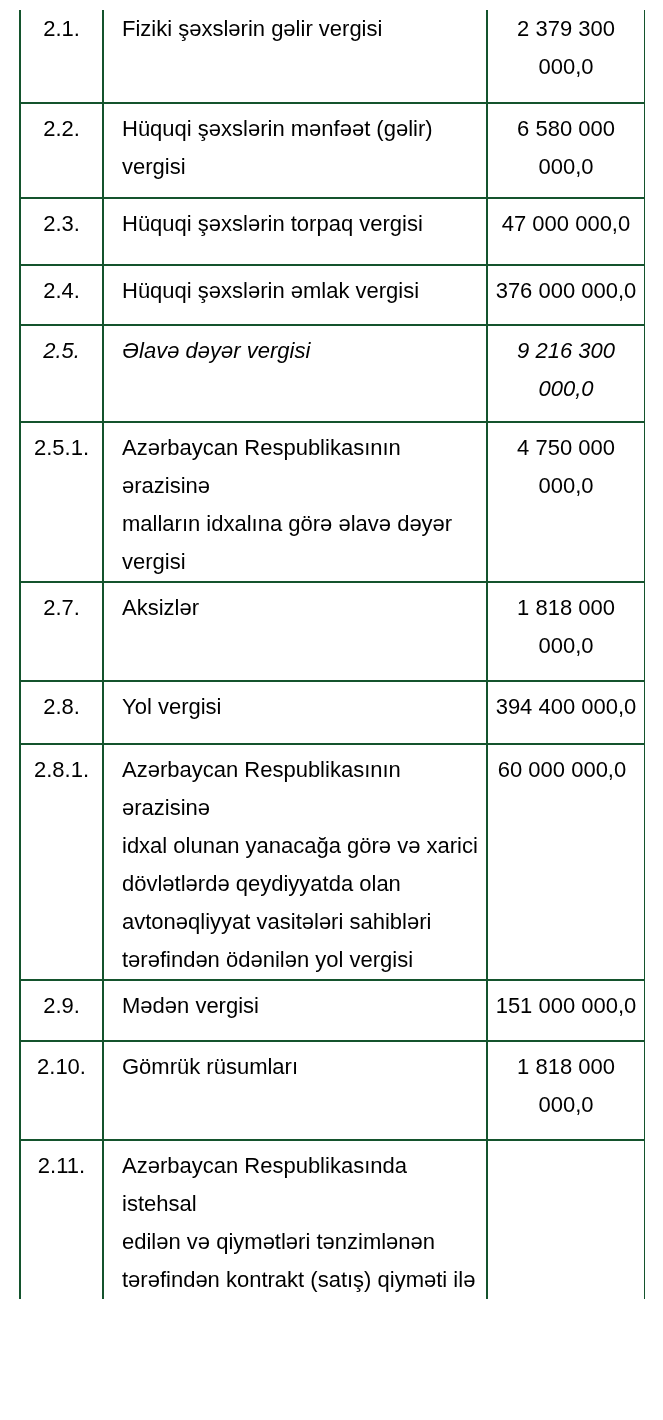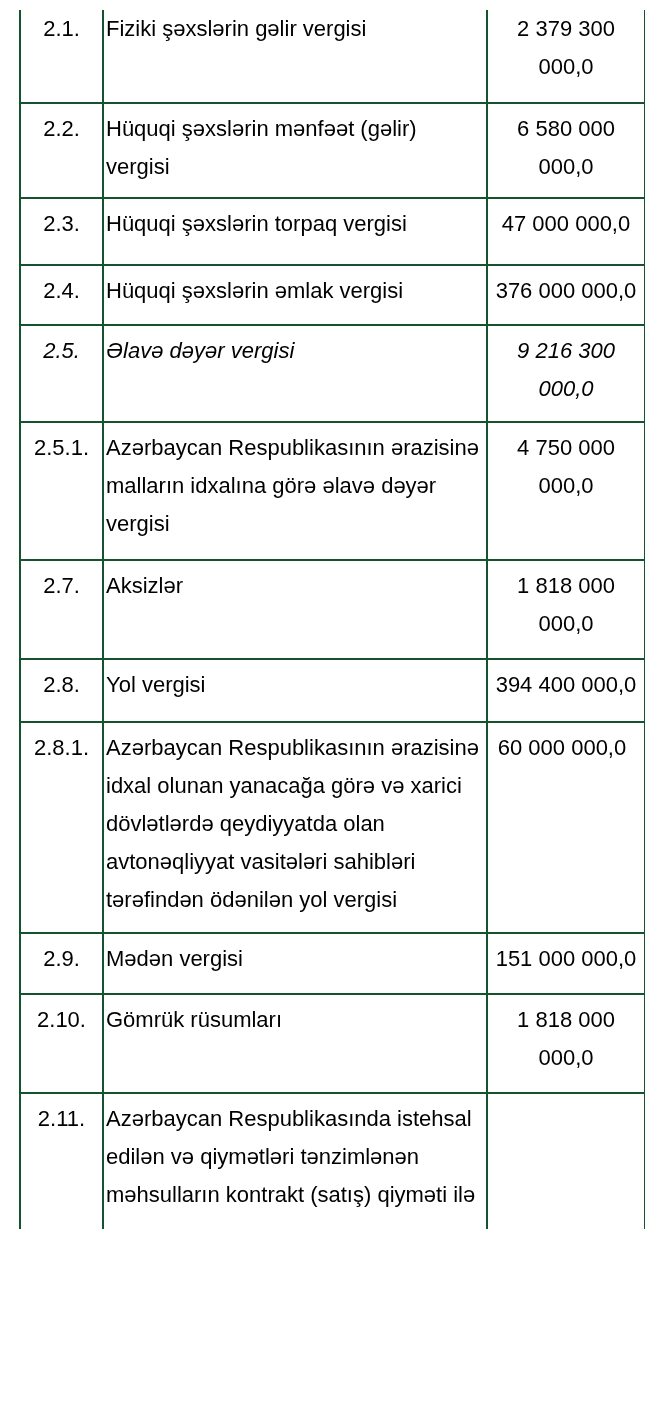--- a/index.html
+++ b/index.html
@@ -31,21 +31,21 @@
   td {
     border: 2px solid #14532d;
     vertical-align: top;
     padding: 6px 2px 0 2px;
     overflow: visible;
   }
   tr.first td { border-top: none; padding-top: 0; }
   tr.last  td { border-bottom: none; }
 
   td.code   { text-align: center; }
-  td.desc   { text-align: left; padding-left: 2px; padding-right: 2px; white-space: pre-line; }
+  td.desc   { text-align: left; padding-left: 18px; padding-right: 2px; white-space: pre-line; }
   td.amount { text-align: center; white-space: pre-line; }
 
   
   td.amount.v-bottom { vertical-align: bottom; padding-bottom: 10px; }
 
   
   td.amount.overflow-left { text-align: center; text-indent: -8px; }
 
   
   tr.r0  { height: 93px;  }
@@ -139,18 +139,18 @@
       <tr class="r12">
         <td class="code">2.10.</td>
         <td class="desc">Gömrük rüsumları</td>
         <td class="amount">1 818 000
 000,0</td>
       </tr>
       <tr class="r13 last">
         <td class="code">2.11.</td>
         <td class="desc">Azərbaycan Respublikasında istehsal
 edilən və qiymətləri tənzimlənən
-məhsulların kontrakt (satış) qiyməti ilə</td>
+tərəfindən kontrakt (satış) qiyməti ilə</td>
         <td class="amount"></td>
       </tr>
     </tbody>
   </table>
 </div>
 
 </body></html>

